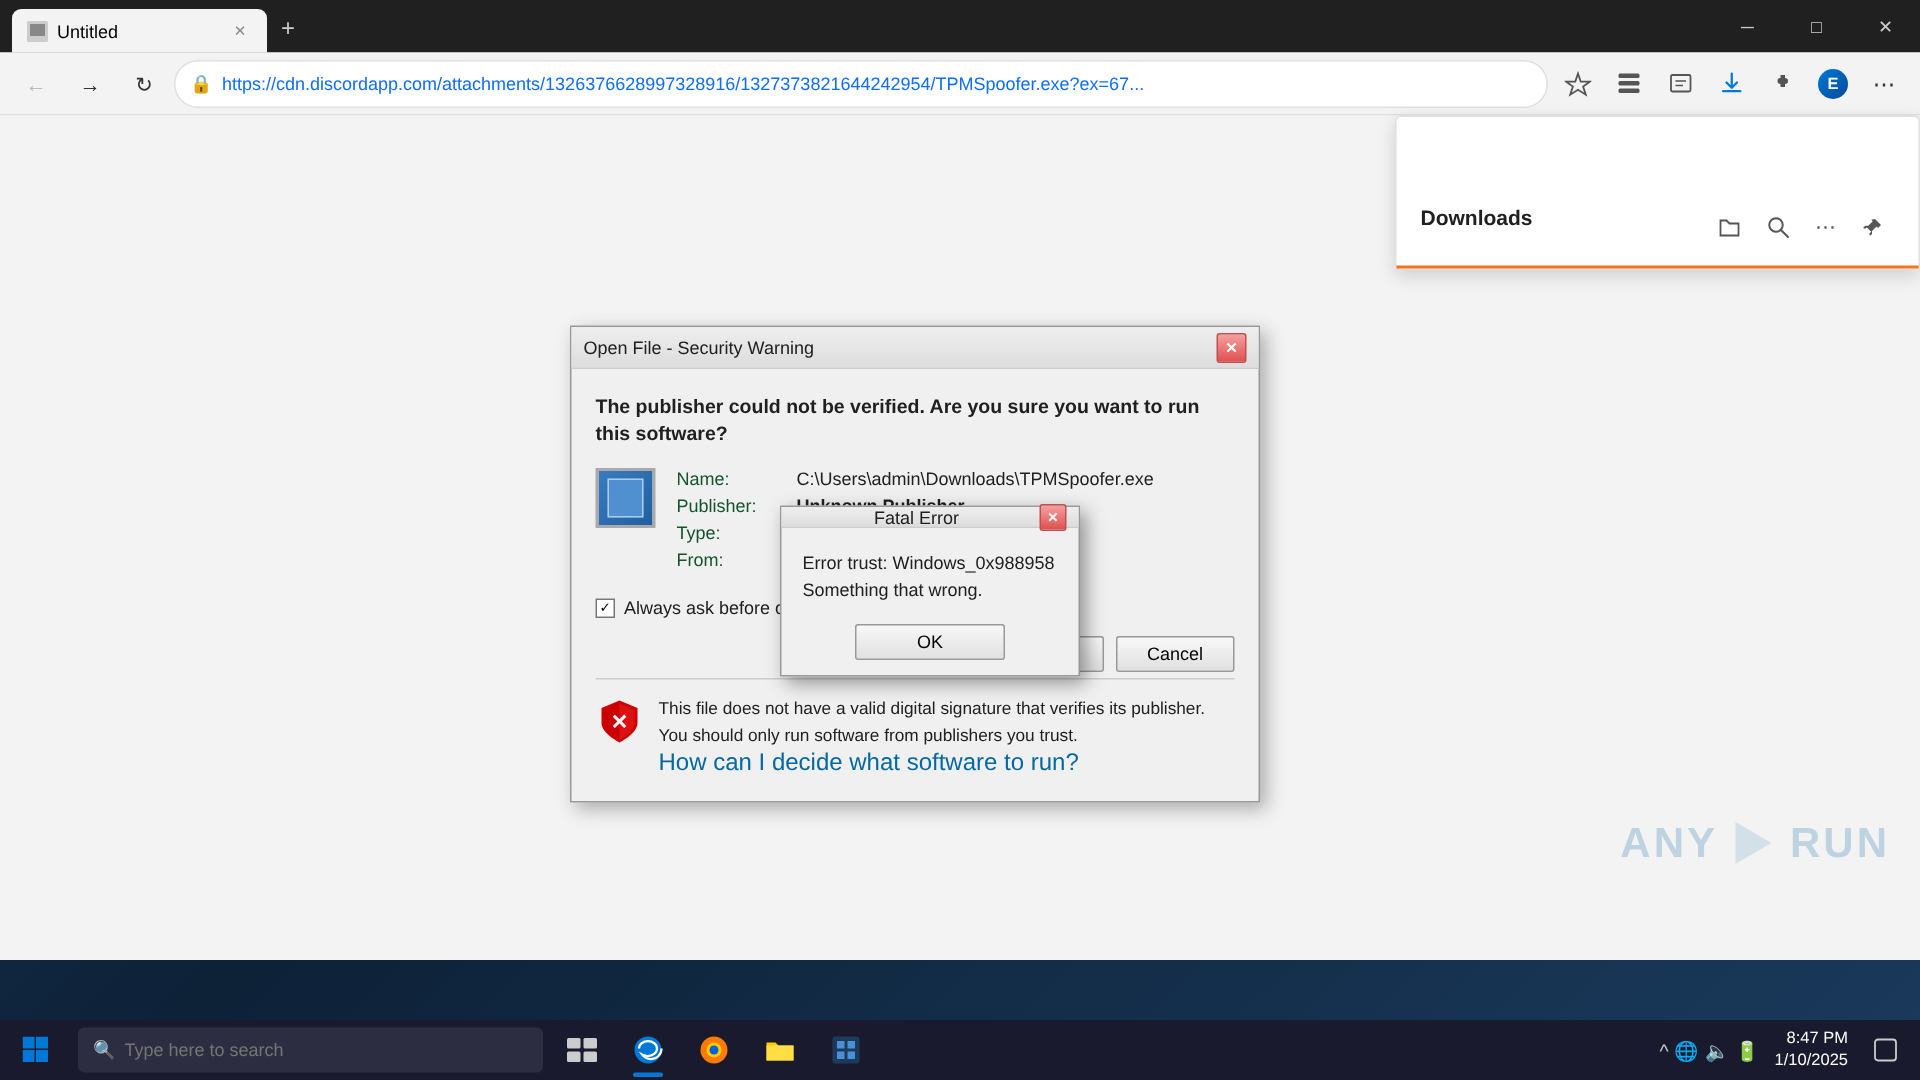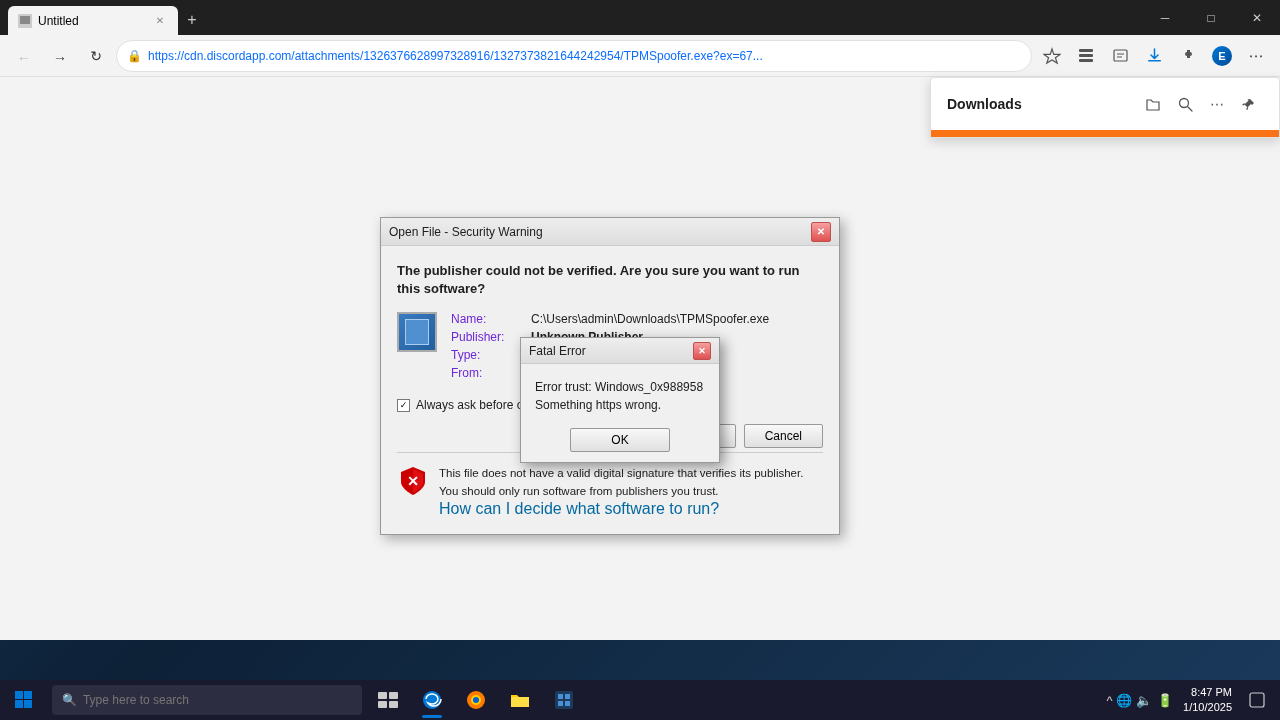--- a/index.html
+++ b/index.html
@@ -323,22 +323,22 @@
       background: #fff;
       border: 1px solid #e0e0e0;
       box-shadow: 0 4px 12px rgba(0,0,0,0.15);
       border-radius: 4px;
       z-index: 50;
     }
 
     .downloads-header {
       padding: 12px 16px;
       display: flex;
-      align-items: center;
-      border-bottom: 7px solid #f97316;
+      border-bottom: 2px solid #f97316;
+      margin-top: 47px;
     }
 
     .downloads-title {
       font-size: 14px;
       font-weight: 600;
       flex: 1;
       color: #202020;
     }
 
     .downloads-header-icons {
@@ -499,21 +499,21 @@
     }
 
     .dialog-field-row {
       display: flex;
       margin-bottom: 4px;
       font-size: 12px;
     }
 
     .dialog-field-label {
       width: 80px;
-      color: #6d28d9;
+      color: #14532d;
       flex-shrink: 0;
     }
 
     .dialog-field-value {
       color: #202020;
     }
 
     .dialog-field-value.bold {
       font-weight: 700;
     }
@@ -605,26 +605,27 @@
       top: 260px;
       left: 520px;
       width: 200px;
       background: #f0f0f0;
       border: 1px solid #999;
       box-shadow: 4px 4px 12px rgba(0,0,0,0.4);
       z-index: 70;
     }
 
     .error-title-bar {
-      height: 26px;
+      height: 14px;
       background: linear-gradient(180deg, #eee 0%, #ddd 100%);
       border-bottom: 1px solid #ccc;
       display: flex;
       align-items: center;
       padding: 0 8px;
+      text-align: center;
     }
 
     .error-title-text {
       font-size: 12px;
       color: #202020;
       flex: 1;
     }
 
     .error-close-btn {
       width: 18px;
@@ -867,28 +868,36 @@
       </div>
 
       <div class="fatal-error-dialog">
         <div class="error-title-bar">
           <span class="error-title-text">Fatal Error</span>
           <div class="error-close-btn">✕</div>
         </div>
         <div class="error-body">
           <div class="error-message">
             <div>Error trust: Windows_0x988958</div>
-            <div>Something https wrong.</div>
+            <div>Something that wrong.</div>
           </div>
           <div class="error-ok-row">
             <button class="error-ok-btn">OK</button>
           </div>
         </div>
       </div>
 
+      <div class="anyrun-watermark">
+        <span class="anyrun-text">ANY</span>
+
+        <svg class="anyrun-logo" viewBox="0 0 36 36" width="36" height="36">
+          <polygon points="6,4 30,18 6,32" fill="#8ab4d0" opacity="0.6"></polygon>
+        </svg>
+        <span class="anyrun-text">RUN</span>
+      </div>
 
     </div>
   </div>
 
   <div class="taskbar">
 
     <div class="taskbar-start">
       <svg class="win-logo" viewBox="0 0 18 18" width="18" height="18">
         <rect x="0" y="0" width="8" height="8" fill="#0078d7"></rect>
         <rect x="9" y="0" width="8" height="8" fill="#0078d7"></rect>

